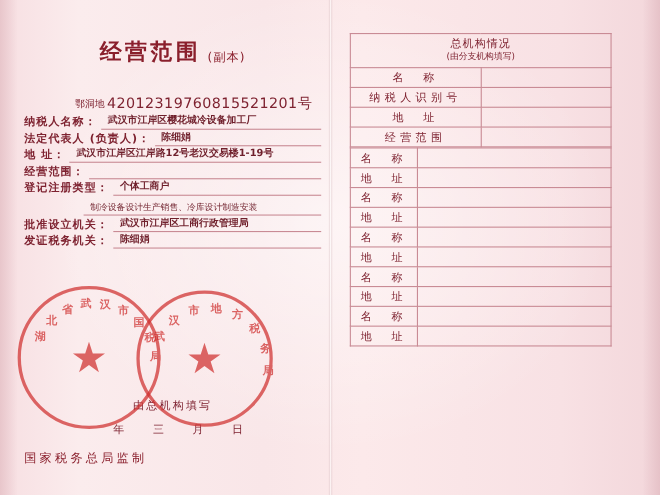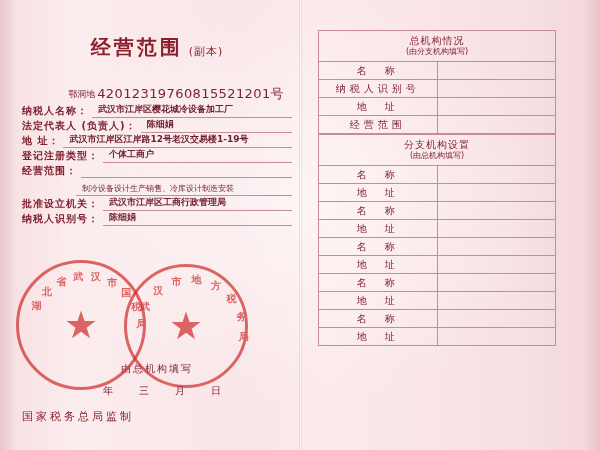--- a/index.html
+++ b/index.html
@@ -121,43 +121,43 @@
     </div>
 
     <div class="field">
       <span class="flabel">地      址：</span>
       <span class="fline">
         <span class="fval">武汉市江岸区江岸路12号老汉交易楼1-19号</span>
       </span>
     </div>
 
     <div class="field">
-      <span class="flabel">登记注册类型：</span>
-      <span class="fline">
-        <span class="fval">个体工商户</span>
-      </span>
-    </div>
-
-    <div class="field">
       <span class="flabel">经营范围：</span>
       <span class="fline"></span>
     </div>
+
+    <div class="field">
+      <span class="flabel">登记注册类型：</span>
+      <span class="fline">
+        <span class="fval">个体工商户</span>
+      </span>
+    </div>
     <div class="scope-extra">
       <span class="fval">制冷设备设计生产销售、冷库设计制造安装</span>
     </div>
 
     <div class="field">
       <span class="flabel">批准设立机关：</span>
       <span class="fline">
         <span class="fval">武汉市江岸区工商行政管理局</span>
       </span>
     </div>
 
     <div class="field">
-      <span class="flabel">纳税人识别号：</span>
+      <span class="flabel">发证税务机关：</span>
       <span class="fline">
         <span class="fval">陈细娟</span>
       </span>
     </div>
 
     <div class="issuer">由总机构填写</div>
 
     <div class="datebar">
       <span>年</span>
       <span>三</span>
@@ -221,26 +221,20 @@
       </tr>
       <tr>
         <td class="k">经营范围</td>
         <td class="v"></td>
       </tr>
     </tbody>
       </table>
 
     <table class="tbl">
       <tbody>
-          <tr>
-        <td class="hdr" colspan="2">
-          <span>分支机构设置</span>
-          <span class="sm">(由总机构填写)</span>
-        </td>
-      </tr>
       <tr>
         <td class="k">名　称</td>
         <td class="v"></td>
       </tr>
       <tr>
         <td class="k">地　址</td>
         <td class="v"></td>
       </tr>
       <tr>
         <td class="k">名　称</td>

